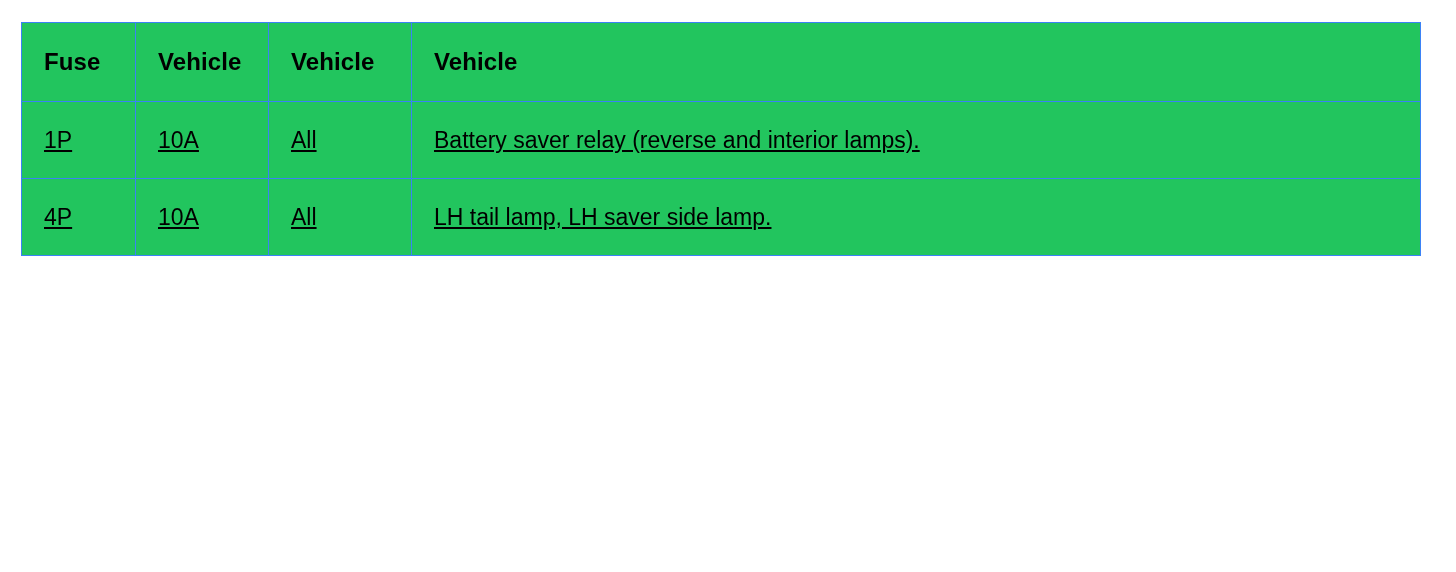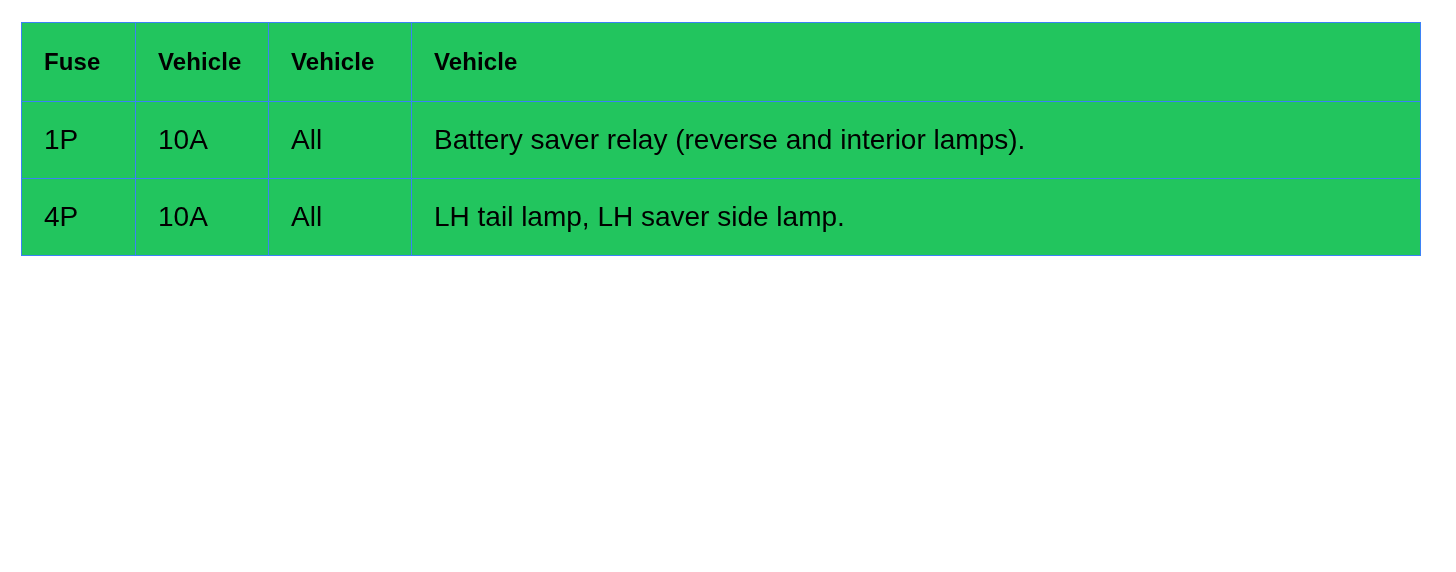--- a/index.html
+++ b/index.html
@@ -50,22 +50,23 @@
 
   .fuse-table thead th {
     height: 79px;
     font-size: 24px;
     font-weight: bold;
     letter-spacing: 0.1px;
   }
 
   .fuse-table tbody td {
     height: 77px;
-    font-size: 28px;
+    font-size: 23px;
     font-weight: normal;
+    text-decoration: underline;
   }
 
   .cell-pad {
     display: block;
     padding-left: 22px;
     padding-right: 10px;
     line-height: 1.15;
     white-space: nowrap;
     overflow: hidden;
   }

